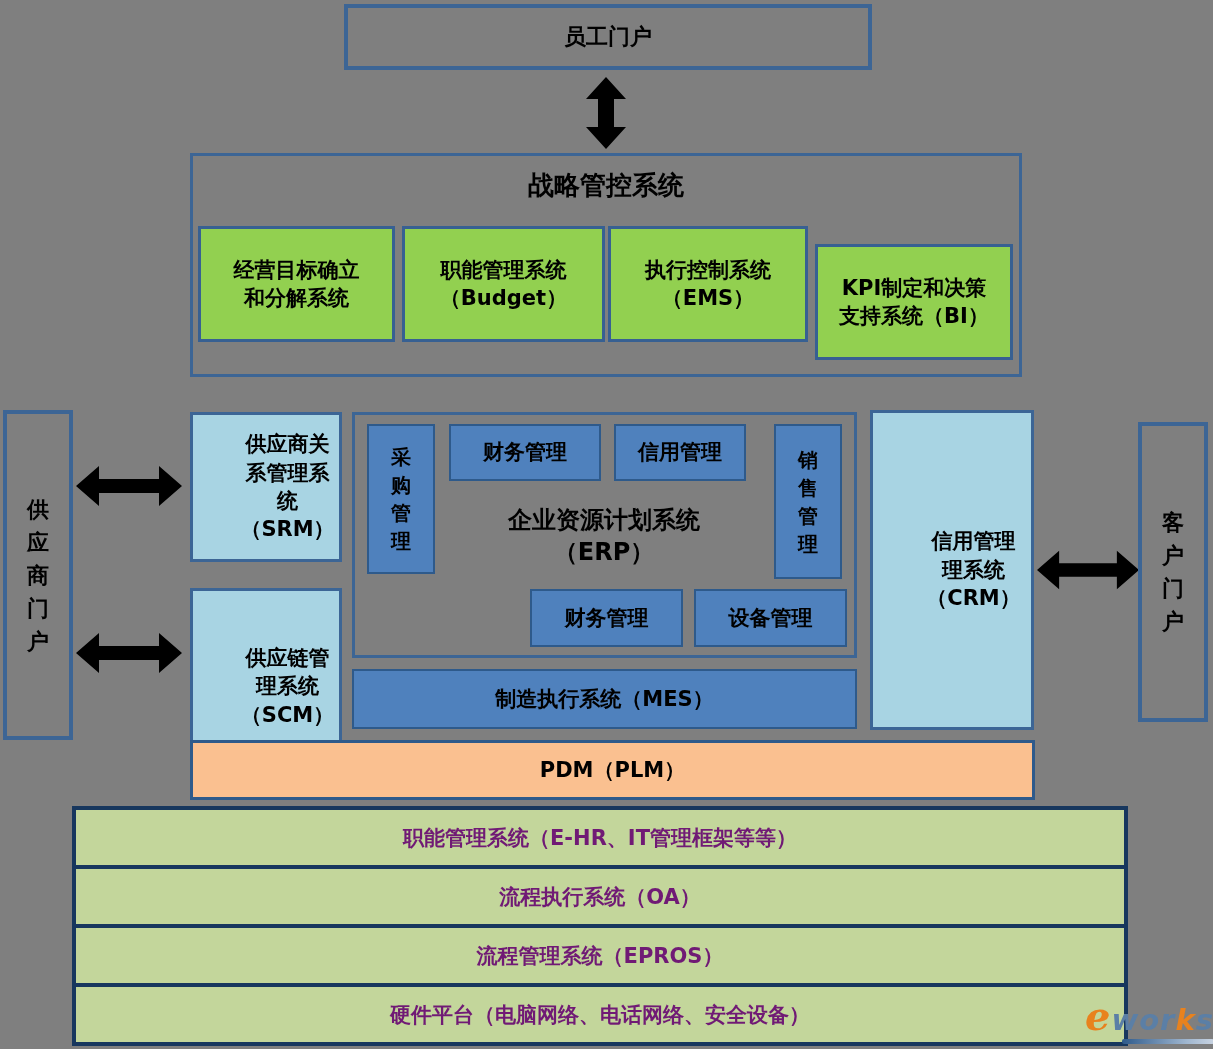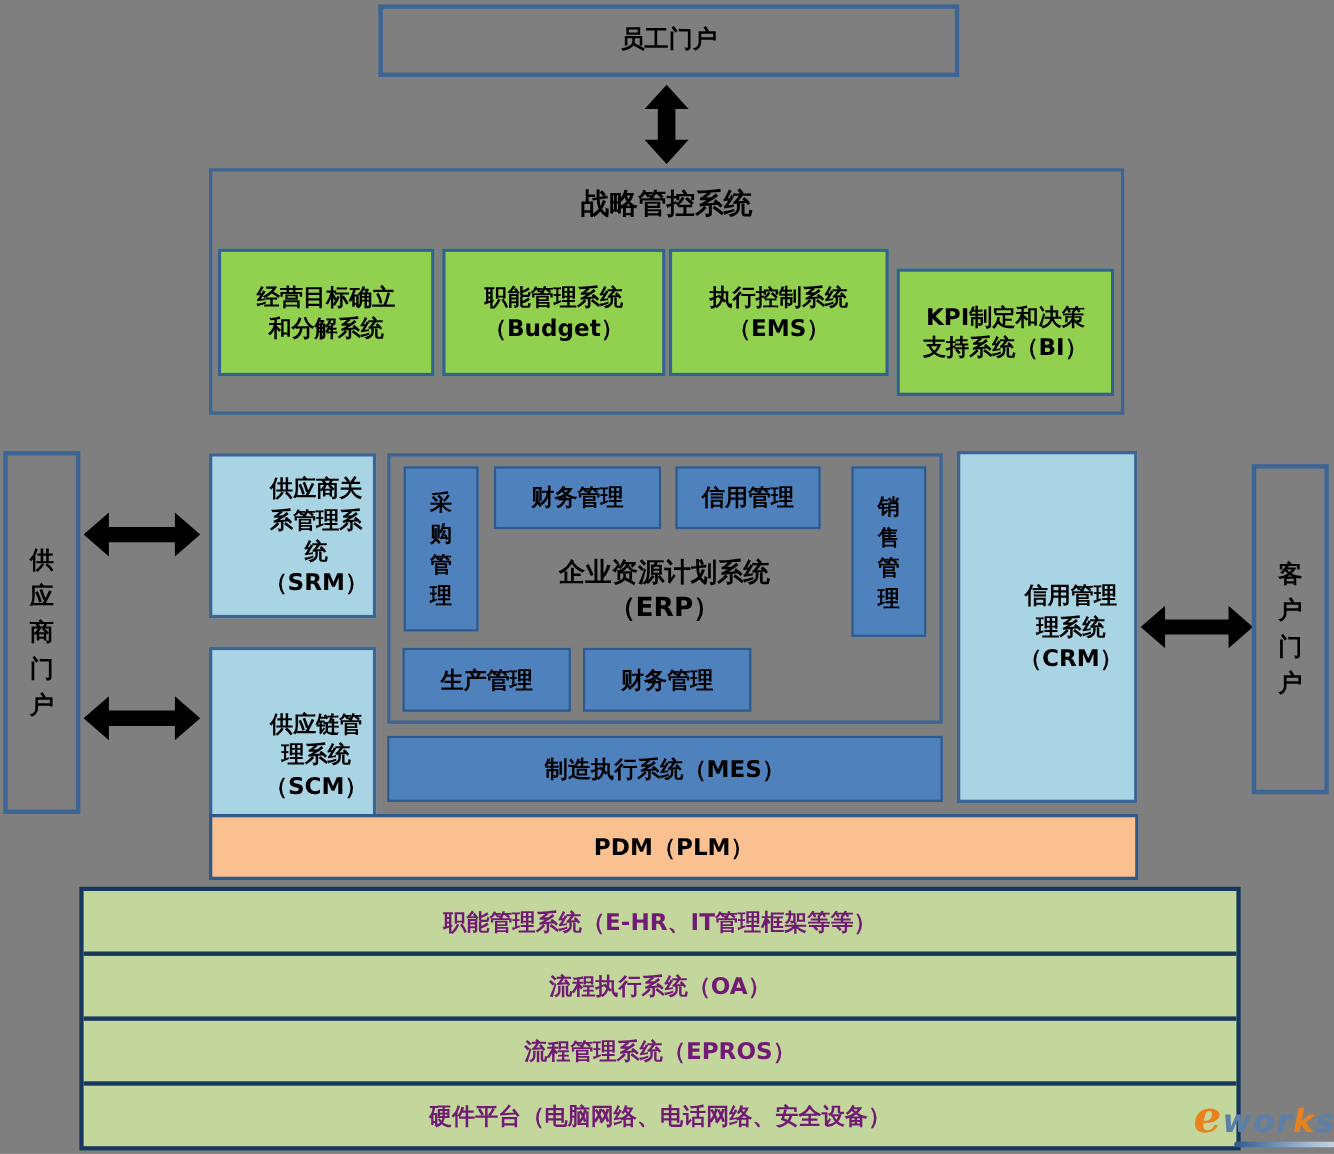--- a/index.html
+++ b/index.html
@@ -108,22 +108,22 @@
 管
 理</div>
   <div class="box blue" style="left:449px;top:424px;width:152px;height:57px;font-size:21px">财务管理</div>
   <div class="box blue" style="left:614px;top:424px;width:132px;height:57px;font-size:21px">信用管理</div>
   <div class="box blue" style="left:774px;top:424px;width:68px;height:155px;font-size:20px;line-height:1.4">销
 售
 管
 理</div>
   <div class="box" style="left:436px;top:494px;width:336px;height:84px;font-size:24px">企业资源计划系统
 （ERP）</div>
-  <div class="box blue" style="left:366px;top:589px;width:153px;height:58px;font-size:21px">生产管理</div>
   <div class="box blue" style="left:530px;top:589px;width:153px;height:58px;font-size:21px">财务管理</div>
+  <div class="box blue" style="left:694px;top:589px;width:153px;height:58px;font-size:21px">设备管理</div>
 
   <div class="box blue" style="left:352px;top:669px;width:505px;height:60px;font-size:21px">制造执行系统（MES）</div>
 
   <div class="box lightblue" style="left:870px;top:410px;width:164px;height:320px;font-size:21px">信用管理
 理系统
 （CRM）</div>
 
   <svg class="arrow" style="left:1037px;top:548px" width="102" height="44" viewBox="0 0 106 44">
     <polygon points="0,22 23,2 23,15 83,15 83,2 106,22 83,42 83,29 23,29 23,42"></polygon>
   </svg>

